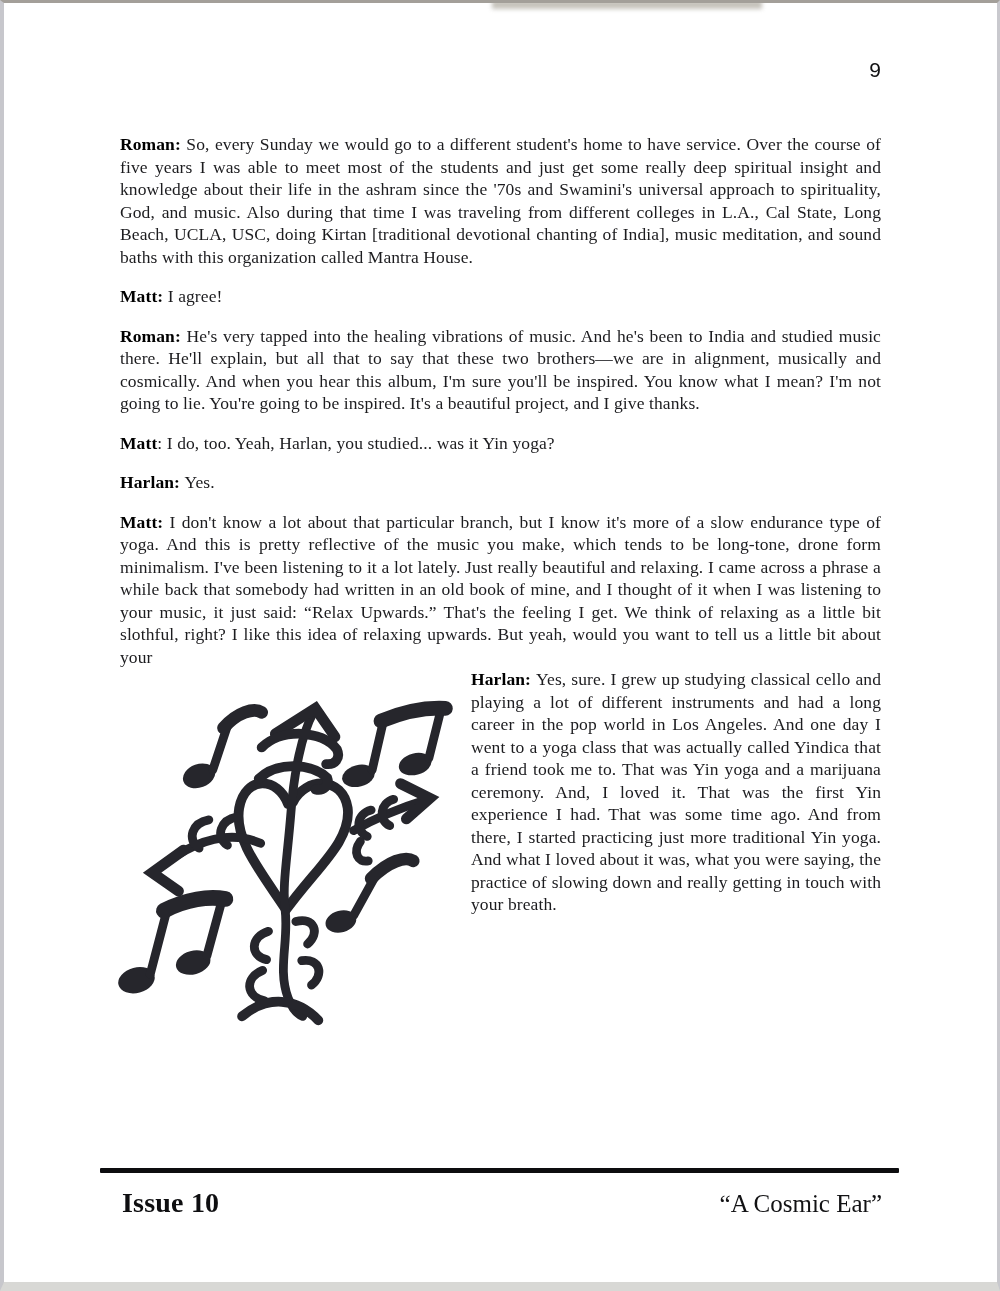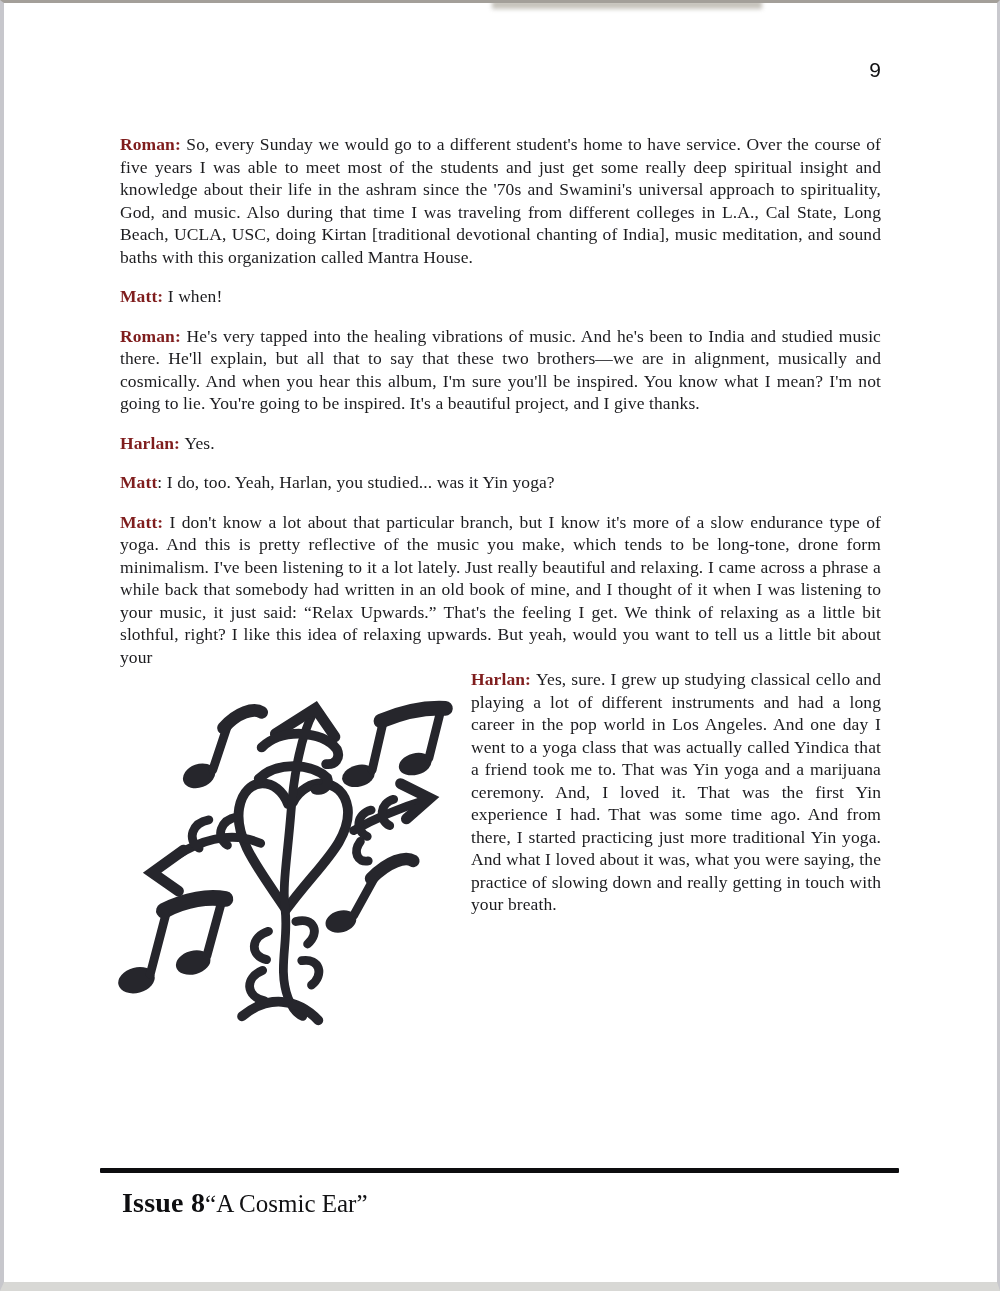--- a/index.html
+++ b/index.html
@@ -25,58 +25,58 @@
     font-family:"Liberation Sans", sans-serif;
     font-size:21px;color:#101012;
   }
   .content{
     position:absolute;left:116px;top:130px;width:761px;
     font-size:17.5px;line-height:22.5px;
     letter-spacing:0.1px;
     text-align:justify;
   }
   .content p{margin:0 0 17px 0;}
-  .content b{font-weight:bold;color:#7f1d1d;}
+  .content b{font-weight:bold;color:#000000;}
   .wrap-row{display:flex;align-items:flex-start;}
   .illustration-box{flex:0 0 357px;margin-left:-6px;margin-top:6px;}
   .right-col{flex:1;min-width:0;}
   .right-col p{margin:0 0 17px 0;}
   .footer-rule{
     position:absolute;left:96px;top:1165px;width:799px;height:5px;
     background:#0d0d0f;border-radius:1px;
   }
   .footer-text{
     position:absolute;left:118px;top:1184px;width:760px;
     display:flex;justify-content:space-between;align-items:baseline;
   }
   .footer-issue,.footer-date{
     font-family:"Liberation Serif", serif;font-weight:bold;
     font-size:28px;color:#0e0e10;letter-spacing:.2px;
   }
   .footer-title{
-    flex:1;text-align:left;
+    flex:1;text-align:right;
     font-family:"Liberation Serif", serif;
     font-size:25px;color:#121214;
   }
   svg .ink{stroke:#26262c;stroke-linecap:round;fill:none;}
 </style>
 </head>
 <body>
 
 <div class="page">
   <div class="scan-blob"></div>
 
   <div class="page-number">9</div>
 
   <div class="content">
     <p><b>Roman: </b><span>So, every Sunday we would go to a different student's home to have service. Over the course of five years I was able to meet most of the students and just get some really deep spiritual insight and knowledge about their life in the ashram since the '70s and Swamini's universal approach to spirituality, God, and music. Also during that time I was traveling from different colleges in L.A., Cal State, Long Beach, UCLA, USC, doing Kirtan [traditional devotional chanting of India], music meditation, and sound baths with this organization called Mantra House.</span></p>
-    <p><b>Matt: </b><span>I when!</span></p>
+    <p><b>Matt: </b><span>I agree!</span></p>
     <p><b>Roman: </b><span>He's very tapped into the healing vibrations of music. And he's been to India and studied music there. He'll explain, but all that to say that these two brothers—we are in alignment, musically and cosmically. And when you hear this album, I'm sure you'll be inspired. You know what I mean? I'm not going to lie. You're going to be inspired. It's a beautiful project, and I give thanks.</span></p>
+    <p><b>Matt</b><span>: I do, too. Yeah, Harlan, you studied... was it Yin yoga?</span></p>
     <p><b>Harlan: </b><span>Yes.</span></p>
-    <p><b>Matt</b><span>: I do, too. Yeah, Harlan, you studied... was it Yin yoga?</span></p>
     <p style="margin-bottom:0;"><b>Matt: </b><span>I don't know a lot about that particular branch, but I know it's more of a slow endurance type of yoga. And this is pretty reflective of the music you make, which tends to be long-tone, drone form minimalism. I've been listening to it a lot lately. Just really beautiful and relaxing. I came across a phrase a while back that somebody had written in an old book of mine, and I thought of it when I was listening to your music, it just said: “Relax Upwards.” That's the feeling I get. We think of relaxing as a little bit slothful, right? I like this idea of relaxing upwards. But yeah, would you want to tell us a little bit about your</span></p>
 
     <div class="wrap-row">
       <div class="illustration-box">
         <svg width="352" height="364" viewBox="0 0 360 370" role="img" aria-label="Hand-drawn heart pierced by an upward arrow, with left and right arrows and eighth notes">
 
           <path class="ink" stroke-width="10" d="M178,132 C168,104 134,102 128,136 C123,168 148,198 176,240 C206,198 243,170 239,136 C234,103 196,104 183,130"></path>
 
           <path class="ink" stroke-width="9" d="M204,38 C192,60 184,100 181,140 C177,190 172,214 175,240 C179,272 167,300 178,330 C182,341 188,347 193,349"></path>
 
@@ -129,16 +129,16 @@
         </svg>
       </div>
       <div class="right-col">
         <p><b>Harlan: </b><span>Yes, sure. I grew up studying classical cello and playing a lot of different instruments and had a long career in the pop world in Los Angeles. And one day I went to a yoga class that was actually called Yindica that a friend took me to. That was Yin yoga and a marijuana ceremony. And, I loved it. That was the first Yin experience I had. That was some time ago. And from there, I started practicing just more traditional Yin yoga. And what I loved about it was, what you were saying, the practice of slowing down and really getting in touch with your breath.</span></p>
       </div>
     </div>
   </div>
 
   <div class="footer-rule"></div>
   <div class="footer-text">
-    <span class="footer-issue">Issue 8</span>
+    <span class="footer-issue">Issue 10</span>
     <span class="footer-title">“A Cosmic Ear”</span>
   </div>
 </div>
 
 </body></html>

